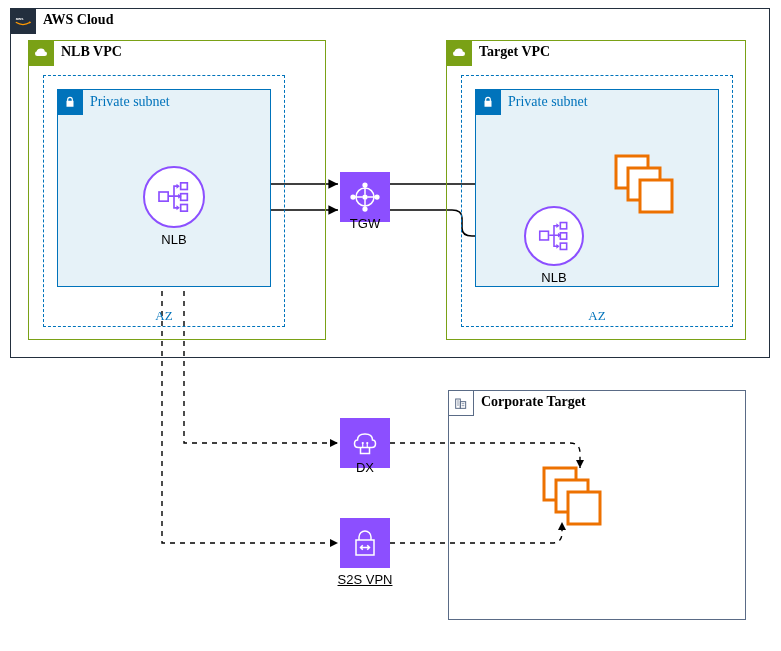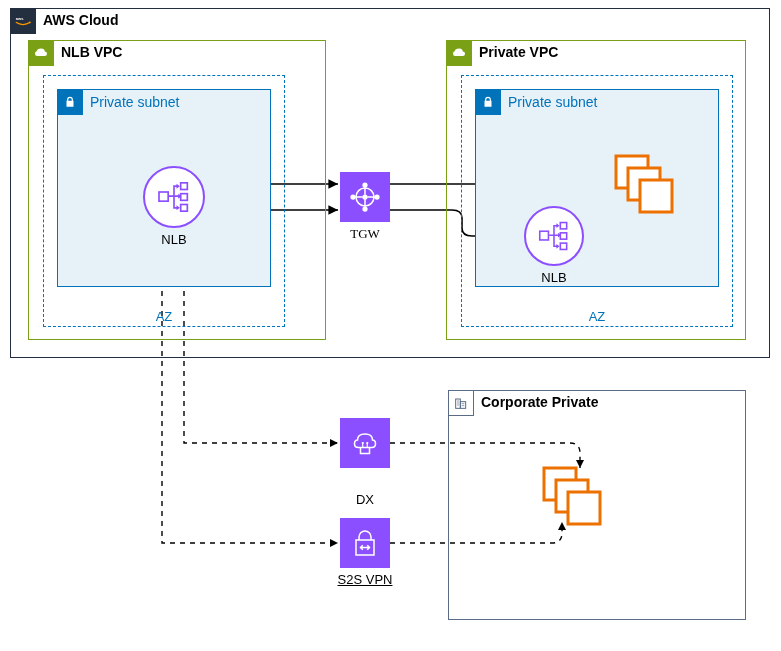--- a/index.html
+++ b/index.html
@@ -15,20 +15,21 @@
     overflow: hidden;
   }
   .container {
     position: absolute;
     border: 1px solid;
   }
   .label {
     position: absolute;
     font-size: 14px;
     white-space: nowrap;
+    font-family: Liberation Serif, serif;
   }
   .icon-box {
     position: absolute;
     width: 50px;
     height: 50px;
     display: flex;
     align-items: center;
     justify-content: center;
   }
   .aws-purple { background: #8C4FFF; }
@@ -117,21 +118,21 @@
   </svg>
 </div>
 <span class="caption" style="left:174px; top:232px;">NLB</span>
 
 <div class="container" style="left:446px; top:40px; width:300px; height:300px; border-color:#7AA116;">
   <div style="position:absolute; left:-1px; top:-1px; width:26px; height:26px; background:#7AA116; display:flex; align-items:center; justify-content:center;">
     <svg width="18" height="18" viewBox="0 0 24 24">
         <path fill="#fff" d="M6 10 Q4 10 4 13 Q4 16 7 16 L17 16 Q20 16 20 13 Q20 10 17 10 Q17 6 12 6 Q7 6 6 10 Z"></path>
       </svg>
   </div>
-  <span class="label" style="left:32px; top:3px; font-weight:bold;">Private VPC</span>
+  <span class="label" style="left:32px; top:3px; font-weight:bold;">Target VPC</span>
   <div class="container" style="left:14px; top:34px; width:272px; height:252px; border:1px dashed #0073BB;">
     <span class="label" style="left:50%; bottom:2px; transform:translateX(-50%); color:#0073BB; font-size:13px;">AZ</span>
   </div>
   <div class="container" style="left:28px; top:48px; width:244px; height:198px; border-color:#0073BB; background:#E6F2F8;">
     <div style="position:absolute; left:-1px; top:-1px; width:26px; height:26px; background:#0073BB; display:flex; align-items:center; justify-content:center;">
       <svg width="14" height="14" viewBox="0 0 24 24">
           <path fill="#fff" d="M7 10 V8 a5 5 0 0 1 10 0 V10 h1 v10 H6 V10 Z M9 10 h6 V8 a3 3 0 0 0 -6 0 Z"></path>
         </svg>
     </div>
     <span class="label" style="left:32px; top:4px; color:#0073BB;">Private subnet</span>
@@ -162,51 +163,51 @@
   <svg width="36" height="36" viewBox="0 0 48 48">
     <circle cx="24" cy="24" r="12" fill="none" stroke="#fff" stroke-width="2"></circle>
     <circle cx="24" cy="24" r="3.5" fill="#fff"></circle>
     <circle cx="24" cy="8" r="3.5" fill="#fff"></circle>
     <circle cx="24" cy="40" r="3.5" fill="#fff"></circle>
     <circle cx="8" cy="24" r="3.5" fill="#fff"></circle>
     <circle cx="40" cy="24" r="3.5" fill="#fff"></circle>
     <path d="M24 11 v10 M24 27 v10 M11 24 h10 M27 24 h10" stroke="#fff" stroke-width="2"></path>
   </svg>
 </div>
-<span class="caption" style="left:365px; top:226px;font-family:Liberation Serif, serif;">TGW</span>
+<span class="caption" style="left:365px; top:216px;">TGW</span>
 
 <div class="icon-box aws-purple" style="left:340px; top:418px;">
   <svg width="36" height="36" viewBox="0 0 48 48">
     <path d="M14 20 Q10 20 10 25 Q10 30 15 30 L33 30 Q38 30 38 25 Q38 20 34 20 Q34 12 24 12 Q14 12 14 20 Z" fill="none" stroke="#fff" stroke-width="2"></path>
     <path d="M18 30 v8 h12 v-8" fill="none" stroke="#fff" stroke-width="2"></path>
     <circle cx="21" cy="24" r="1.5" fill="#fff"></circle>
     <circle cx="27" cy="24" r="1.5" fill="#fff"></circle>
     <path d="M21 25 v5 M27 25 v5" stroke="#fff" stroke-width="1.5"></path>
   </svg>
 </div>
-<span class="caption" style="left:365px; top:492px;">DX</span>
+<span class="caption" style="left:365px; top:460px;">DX</span>
 
 <div class="icon-box aws-purple" style="left:340px; top:518px;">
   <svg width="36" height="36" viewBox="0 0 48 48">
     <path d="M16 20 V16 a8 8 0 0 1 16 0 V20" fill="none" stroke="#fff" stroke-width="2"></path>
     <rect x="12" y="20" width="24" height="20" fill="none" stroke="#fff" stroke-width="2"></rect>
     <path d="M18 30 h12 M27 27 l3 3 l-3 3 M21 27 l-3 3 l3 3" fill="none" stroke="#fff" stroke-width="2"></path>
   </svg>
 </div>
 <span class="caption" style="left:365px; top:572px;text-decoration:underline;">S2S VPN</span>
 
 <div class="container" style="left:448px; top:390px; width:298px; height:230px; border-color:#5A6B86;">
   <div style="position:absolute; left:-1px; top:-1px; width:26px; height:26px; border:1px solid #5A6B86; background:#fff; display:flex; align-items:center; justify-content:center;">
     <svg width="16" height="16" viewBox="0 0 24 24">
       <rect x="4" y="6" width="7" height="14" fill="none" stroke="#5A6B86" stroke-width="1.5"></rect>
       <rect x="11" y="10" width="8" height="10" fill="none" stroke="#5A6B86" stroke-width="1.5"></rect>
       <path d="M6 9h3M6 12h3M6 15h3M13 13h4M13 16h4" stroke="#5A6B86" stroke-width="1"></path>
     </svg>
   </div>
-  <span class="label" style="left:32px; top:3px; font-weight:bold;">Corporate Private</span>
+  <span class="label" style="left:32px; top:3px; font-weight:bold;">Corporate Target</span>
 </div>
 
 <div style="position:absolute; left:540px; top:464px;">
   <svg width="62" height="62" viewBox="0 0 62 62">
     <rect x="4" y="4" width="32" height="32" fill="#fff" stroke="#ED7100" stroke-width="3"></rect>
     <rect x="16" y="16" width="32" height="32" fill="#fff" stroke="#ED7100" stroke-width="3"></rect>
     <rect x="28" y="28" width="32" height="32" fill="#fff" stroke="#ED7100" stroke-width="3"></rect>
   </svg>
 </div>
 

